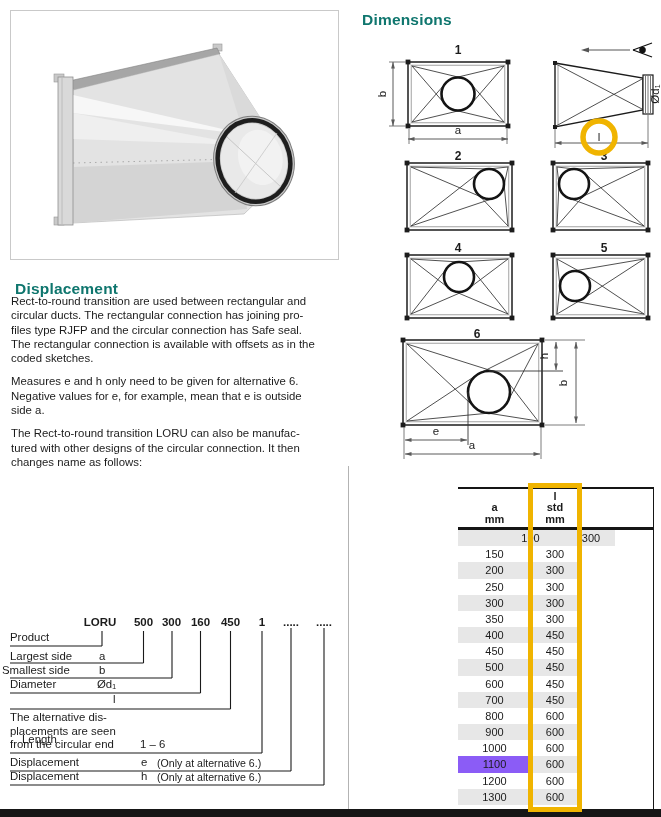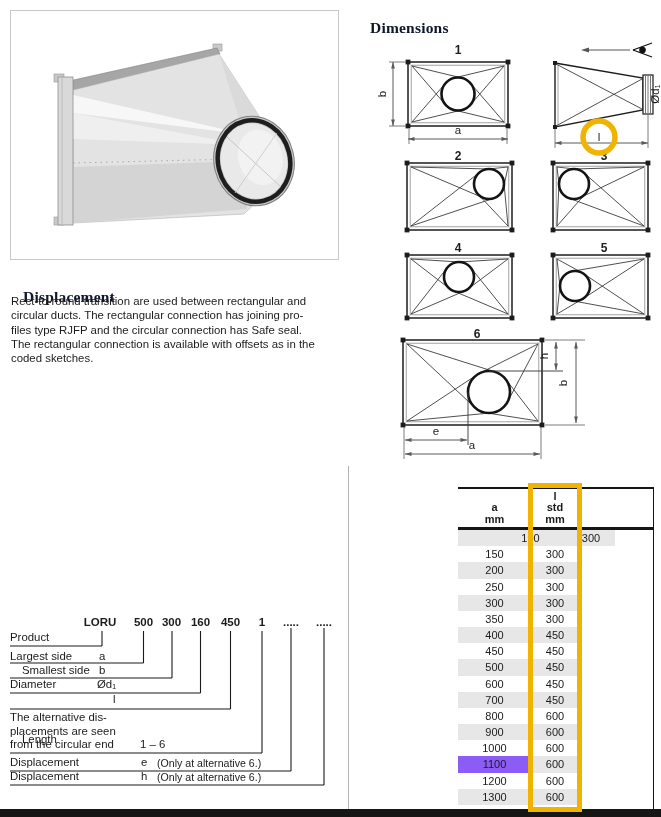--- a/index.html
+++ b/index.html
@@ -1,18 +1,18 @@
 <!DOCTYPE html>
 <html><head>
 <meta charset="utf-8">
 <style>
   html,body{margin:0;padding:0;background:#fff;}
   .page{position:relative;width:661px;height:817px;background:#fff;overflow:hidden;
         font-family:"Liberation Sans","DejaVu Sans",sans-serif;color:#1b1b1b;}
-  .heading{position:absolute;margin:12px;font-size:15.5px;font-weight:bold;color:#0f172a;letter-spacing:.2px;font-family:Liberation Serif, serif;}
+  .heading{position:absolute;margin:4px;font-size:15.5px;font-weight:bold;color:#0f766e;letter-spacing:.2px;}
   .photo-box{position:absolute;left:10px;top:10px;width:327px;height:248px;border:1px solid #c9c9c9;background:#fff;}
   .desc{position:absolute;left:11px;top:294px;width:338px;font-size:11.4px;line-height:14.3px;}
   .desc p{margin:0 0 9px 0;white-space:pre-line;}
   .ord-label{position:absolute;font-size:11.4px;line-height:13.5px;white-space:pre-line;}
   .ord-code{position:absolute;font-size:11.4px;line-height:13.5px;}
   .ord-note{position:absolute;font-size:10.6px;line-height:13.5px;}
   .ord-part{position:absolute;width:56px;margin-left:-28px;text-align:center;font-size:11.5px;font-weight:bold;}
   svg.overlay{position:absolute;left:0;top:0;pointer-events:none;}
   .col-divider{position:absolute;left:348px;top:466px;width:1px;height:343px;background:#b3b3b3;}
   .dtable{position:absolute;left:458px;top:487px;width:196px;height:322px;
@@ -60,20 +60,26 @@
 
   <h2 class="heading" style="left:358px;top:7px;">Dimensions</h2>
   <h2 class="heading" style="left:11px;top:276px;">Displacement</h2>
 
   <div class="desc" id="desc-paras">
       <p>Rect-to-round transition are used between rectangular and
 circular ducts. The rectangular connection has joining pro-
 files type RJFP and the circular connection has Safe seal.
 The rectangular connection is available with offsets as in the
 coded sketches.</p>
+      <p>Measures e and h only need to be given for alternative 6.
+Negative values for e, for example, mean that e is outside
+side a.</p>
+      <p>The Rect-to-round transition LORU can also be manufac-
+tured with other designs of the circular connection. It then
+changes name as follows:</p>
     </div>
 
   <svg class="overlay" id="dims-svg" width="661" height="480">
       <rect x="408" y="62" width="100" height="64" fill="#fff" stroke="#1c1c1c" stroke-width="1.5"></rect>
       <rect x="411.2" y="65.2" width="93.6" height="57.6" fill="none" stroke="#8a8a8a" stroke-width="0.8"></rect>
       <rect x="405.6" y="59.6" width="4.8" height="4.8" fill="#1c1c1c"></rect>
       <rect x="505.6" y="59.6" width="4.8" height="4.8" fill="#1c1c1c"></rect>
       <rect x="405.6" y="123.6" width="4.8" height="4.8" fill="#1c1c1c"></rect>
       <rect x="505.6" y="123.6" width="4.8" height="4.8" fill="#1c1c1c"></rect>
       <line x1="412" y1="66" x2="461.8480523566158" y2="77.95498541413117" stroke="#3c3c3c" stroke-width="0.9"></line>
@@ -248,21 +254,21 @@
       <div class="ord-part" style="left: 143.5px; top: 616px;">500</div>
       <div class="ord-part" style="left: 171.5px; top: 616px;">300</div>
       <div class="ord-part" style="left: 200.5px; top: 616px;">160</div>
       <div class="ord-part" style="left: 230.5px; top: 616px;">450</div>
       <div class="ord-part" style="left: 262px; top: 616px;">1</div>
       <div class="ord-part" style="left: 291px; top: 616px;">.....</div>
       <div class="ord-part" style="left: 324px; top: 616px;">.....</div>
       <div class="ord-label" style="left: 10px; top: 631px;">Product</div>
       <div class="ord-label" style="left: 10px; top: 650px;">Largest side</div>
       <div class="ord-code" style="left: 99px; top: 650px;">a</div>
-      <div class="ord-label" style="left: 22px; top: 664px;">Smallest side</div>
+      <div class="ord-label" style="left: 2px; top: 664px;">Smallest side</div>
       <div class="ord-code" style="left: 99px; top: 664px;">b</div>
       <div class="ord-label" style="left: 10px; top: 678px;">Diameter</div>
       <div class="ord-code" style="left: 97px; top: 678px;">Ød₁</div>
       <div class="ord-label" style="left: 10px; top: 733px; padding-left: 12px;">Length</div>
       <div class="ord-code" style="left: 113px; top: 693px;">l</div>
       <div class="ord-label" style="left: 10px; top: 711px;">The alternative dis-
 placements are seen
 from the circular end</div>
       <div class="ord-code" style="left: 140px; top: 738px;">1 – 6</div>
       <div class="ord-label" style="left: 10px; top: 756px;">Displacement</div>

